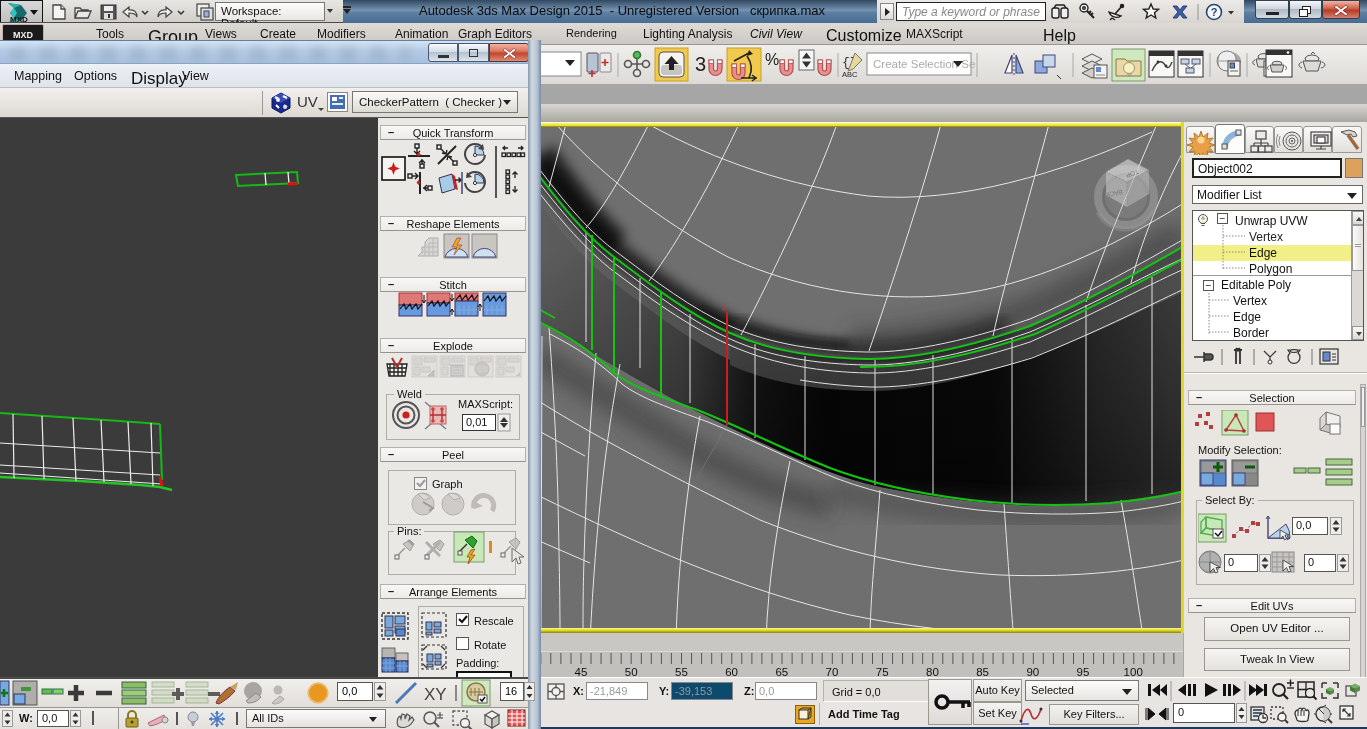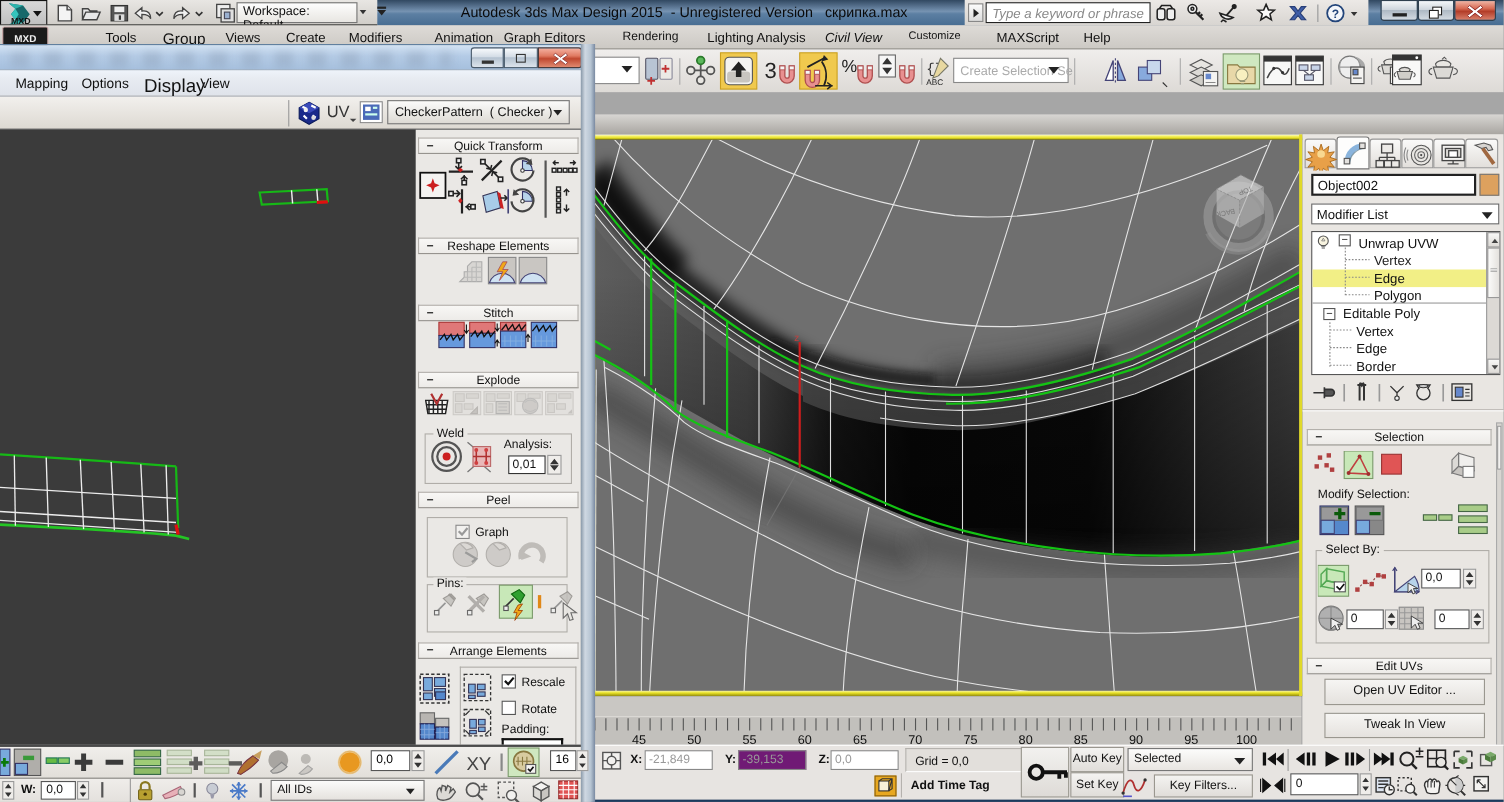--- a/index.html
+++ b/index.html
@@ -132,32 +132,32 @@
       </svg>
   </div>
 </div>
 
 <div class="abs" style="left:0;top:22px;width:343px;height:2px;background:#4a4a48;"></div>
 
 <div class="abs" id="menubar" style="left:0;top:23px;width:1367px;height:22px;background:linear-gradient(#dedbd7,#ccc9c4);border-bottom:1px solid #9a978f;">
   <div class="abs" style="left:2px;top:1px;width:42px;height:20px;background:#1a1a1a;border:1px solid #caa;border-radius:2px;color:#eee;font-size:9px;font-weight:bold;text-align:center;padding-top:5px;">MXD</div>
   <div class="abs txt" style="left:53px;top:20px;font-size:12px;color:#111;">Edit</div>
   <div class="abs txt" style="left:96px;top:4px;font-size:12px;color:#111;">Tools</div>
-  <div class="abs txt" style="left:148px;top:4px;font-size:14px;color:#111;">Group</div>
+  <div class="abs txt" style="left:148px;top:4px;font-size:18px;color:#111;">Group</div>
   <div class="abs txt" style="left:205px;top:4px;font-size:12px;color:#111;">Views</div>
   <div class="abs txt" style="left:260px;top:4px;font-size:12px;color:#111;">Create</div>
   <div class="abs txt" style="left:317px;top:4px;font-size:12px;color:#111;">Modifiers</div>
   <div class="abs txt" style="left:395px;top:4px;font-size:12px;color:#111;">Animation</div>
   <div class="abs txt" style="left:458px;top:4px;font-size:12px;color:#111;text-align:center;">Graph Editors</div>
   <div class="abs txt" style="left:566px;top:4px;font-size:11px;color:#111;">Rendering</div>
   <div class="abs txt" style="left:643px;top:4px;font-size:12px;color:#111;">Lighting Analysis</div>
   <div class="abs txt" style="left:750px;top:4px;font-size:12px;color:#111;font-style:italic;">Civil View</div>
-  <div class="abs txt" style="left:826px;top:4px;font-size:10px;color:#111;">Customize</div>
+  <div class="abs txt" style="left:826px;top:4px;font-size:16px;color:#111;">Customize</div>
   <div class="abs txt" style="left:906px;top:4px;font-size:12px;color:#111;">MAXScript</div>
-  <div class="abs txt" style="left:985px;top:4px;font-size:12px;color:#111;">Help</div>
+  <div class="abs txt" style="left:1043px;top:4px;font-size:16px;color:#111;">Help</div>
 </div>
 
 <div class="abs" id="toolbar" style="left:0;top:45px;width:1367px;height:39px;background:linear-gradient(#f0eeec,#dddad6);"></div>
 <div id="toolbaricons">
 <svg class="abs" style="left:537px;top:45px" width="830" height="39" viewBox="0 0 830 39">
   <defs>
     <g id="mgn">
       <path d="M2,1 v9 a6.5,6.5 0 0 0 13,0 v-9 h-4.5 v9 a2,2 0 0 1 -4,0 v-9 z" fill="#e89090" stroke="#b05050" stroke-width="1.2"></path>
       <rect x="2" y="1" width="4.5" height="3.5" fill="#f6f6f6" stroke="#b05050" stroke-width="0.8"></rect>
       <rect x="10.5" y="1" width="4.5" height="3.5" fill="#f6f6f6" stroke="#b05050" stroke-width="0.8"></rect>
@@ -731,21 +731,21 @@
   <div class="abs" style="left:0;top:0;width:830px;height:1px;background:#fff;"></div>
 
   <svg class="abs" style="left:10px;top:6px" width="22" height="18" viewBox="0 0 22 18">
       <rect x="1" y="1" width="16" height="15" fill="#f2f1ef" stroke="#555" stroke-width="1.3"></rect>
       <circle cx="9" cy="8.5" r="4" fill="none" stroke="#555" stroke-width="1.3"></circle>
       <path d="M9,1 v4 M9,12 v4 M1,8.5 h4 M13,8.5 h4" stroke="#555" stroke-width="1.3"></path>
     </svg>
   <div class="abs txt" style="left:36px;top:8px;font-weight:bold;">X:</div>
   <div class="abs" style="left:49px;top:5px;width:62px;height:18px;background:#fff;border:1px solid #888;color:#999;padding:2px 0 0 3px;">-21,849</div>
   <div class="abs txt" style="left:122px;top:8px;font-weight:bold;">Y:</div>
-  <div class="abs" style="left:134px;top:5px;width:62px;height:18px;background:#701a75;border:1px solid #888;color:#999;padding:2px 0 0 3px;">-39,153</div>
+  <div class="abs" style="left:134px;top:5px;width:62px;height:18px;background:#0c4a6e;border:1px solid #888;color:#999;padding:2px 0 0 3px;">-39,153</div>
   <div class="abs txt" style="left:207px;top:8px;font-weight:bold;">Z:</div>
   <div class="abs" style="left:218px;top:5px;width:62px;height:18px;background:#fff;border:1px solid #888;color:#999;padding:2px 0 0 3px;">0,0</div>
   <div class="abs" style="left:286px;top:3px;width:107px;height:22px;border:1px solid #b5b2ae;border-bottom-color:#fff;background:#e2dfdb;padding:5px 0 0 8px;">Grid = 0,0</div>
 
   <div class="abs" style="left:258px;top:28px;width:20px;height:19px;background:#e8a820;border:1px solid #886010;"><svg width="18" height="17" viewBox="0 0 18 17">
         <rect x="3" y="4" width="9" height="9" fill="#f8f0d8" stroke="#333"></rect>
         <path d="M3,4 l3,-2 9,0 0,9 -3,2 M12,4 l3,-2 M12,13 l3,-11" fill="none" stroke="#333"></path>
       </svg></div>
   <div class="abs txt" style="left:291px;top:31px;font-weight:bold;">Add Time Tag</div>
   <div class="abs" style="left:282px;top:26px;width:1px;height:22px;background:#b5b2ae;"></div>
@@ -938,21 +938,21 @@
     <div class="rh" style="top:329px;"><span class="rm">–</span>Peel</div>
     <div class="rh" style="top:466px;"><span class="rm">–</span>Arrange Elements</div>
 
     <div class="abs" style="left:8px;top:276px;width:134px;height:46px;border:1px solid #b0ada8;"></div>
     <div class="abs txt" style="left:16px;top:270px;background:#eae8e5;padding:0 3px;">Weld</div>
     <div class="abs" style="left:10px;top:352px;width:128px;height:55px;border:1px solid #b0ada8;"></div>
     <div class="abs" style="left:10px;top:413px;width:128px;height:44px;border:1px solid #b0ada8;"></div>
     <div class="abs txt" style="left:16px;top:407px;background:#eae8e5;padding:0 3px;">Pins:</div>
     <div class="abs" style="left:40px;top:488px;width:106px;height:71px;border:1px solid #b0ada8;border-bottom:none;"></div>
 
-    <div class="abs txt" style="left:80px;top:280px;">Analysis:</div>
+    <div class="abs txt" style="left:80px;top:280px;">MAXScript:</div>
     <div class="abs" style="left:84px;top:296px;width:34px;height:17px;background:#fff;border:1px solid #333;padding:1px 0 0 3px;">0,01</div>
     <div class="abs txt" style="left:54px;top:360px;">Graph</div>
     <div class="abs" style="left:36px;top:359px;width:13px;height:13px;background:#f2f1ef;border:1px solid #888;">
       <svg width="11" height="11">
           <path d="M2,5 l3,3 5,-6" stroke="#999" stroke-width="2" fill="none"></path>
         </svg>
     </div>
     <div class="abs txt" style="left:96px;top:497px;">Rescale</div>
     <div class="abs" style="left:78px;top:495px;width:13px;height:13px;background:#fff;border:1px solid #555;">
       <svg width="11" height="11">

